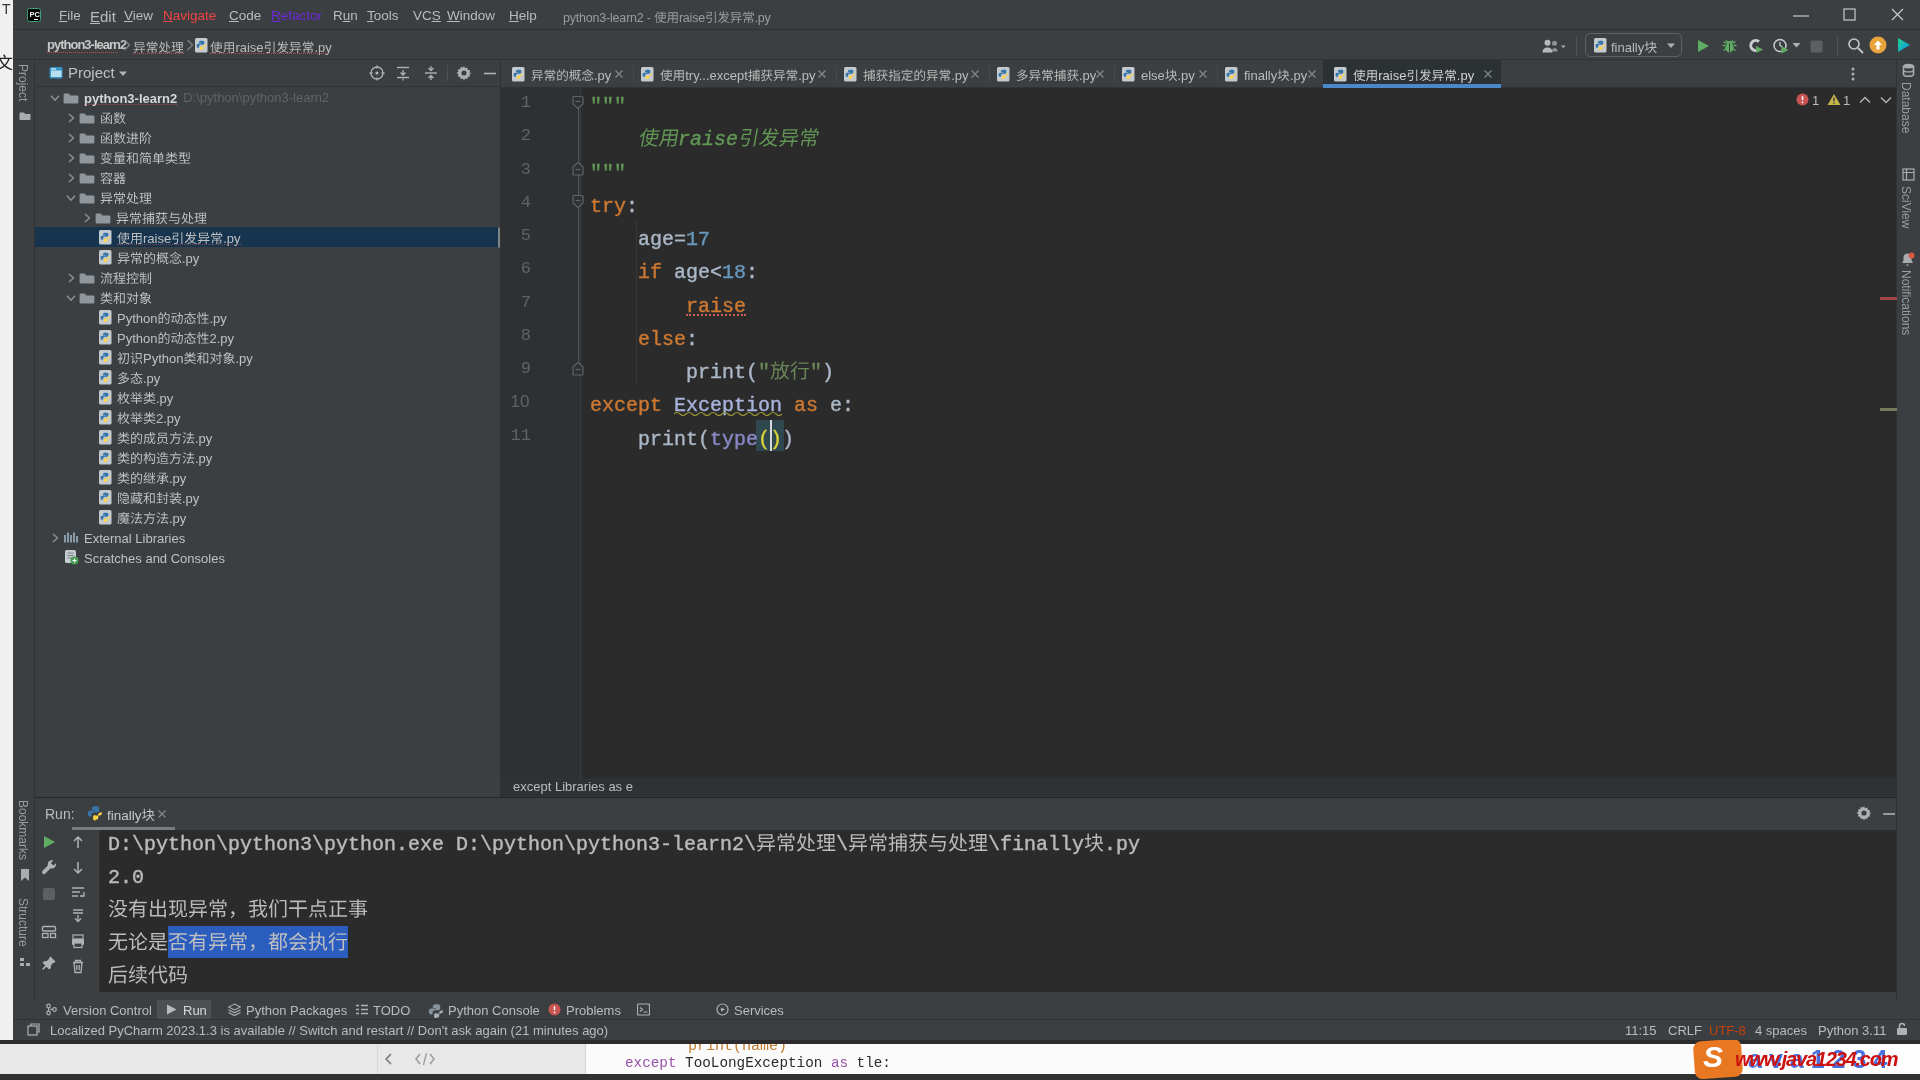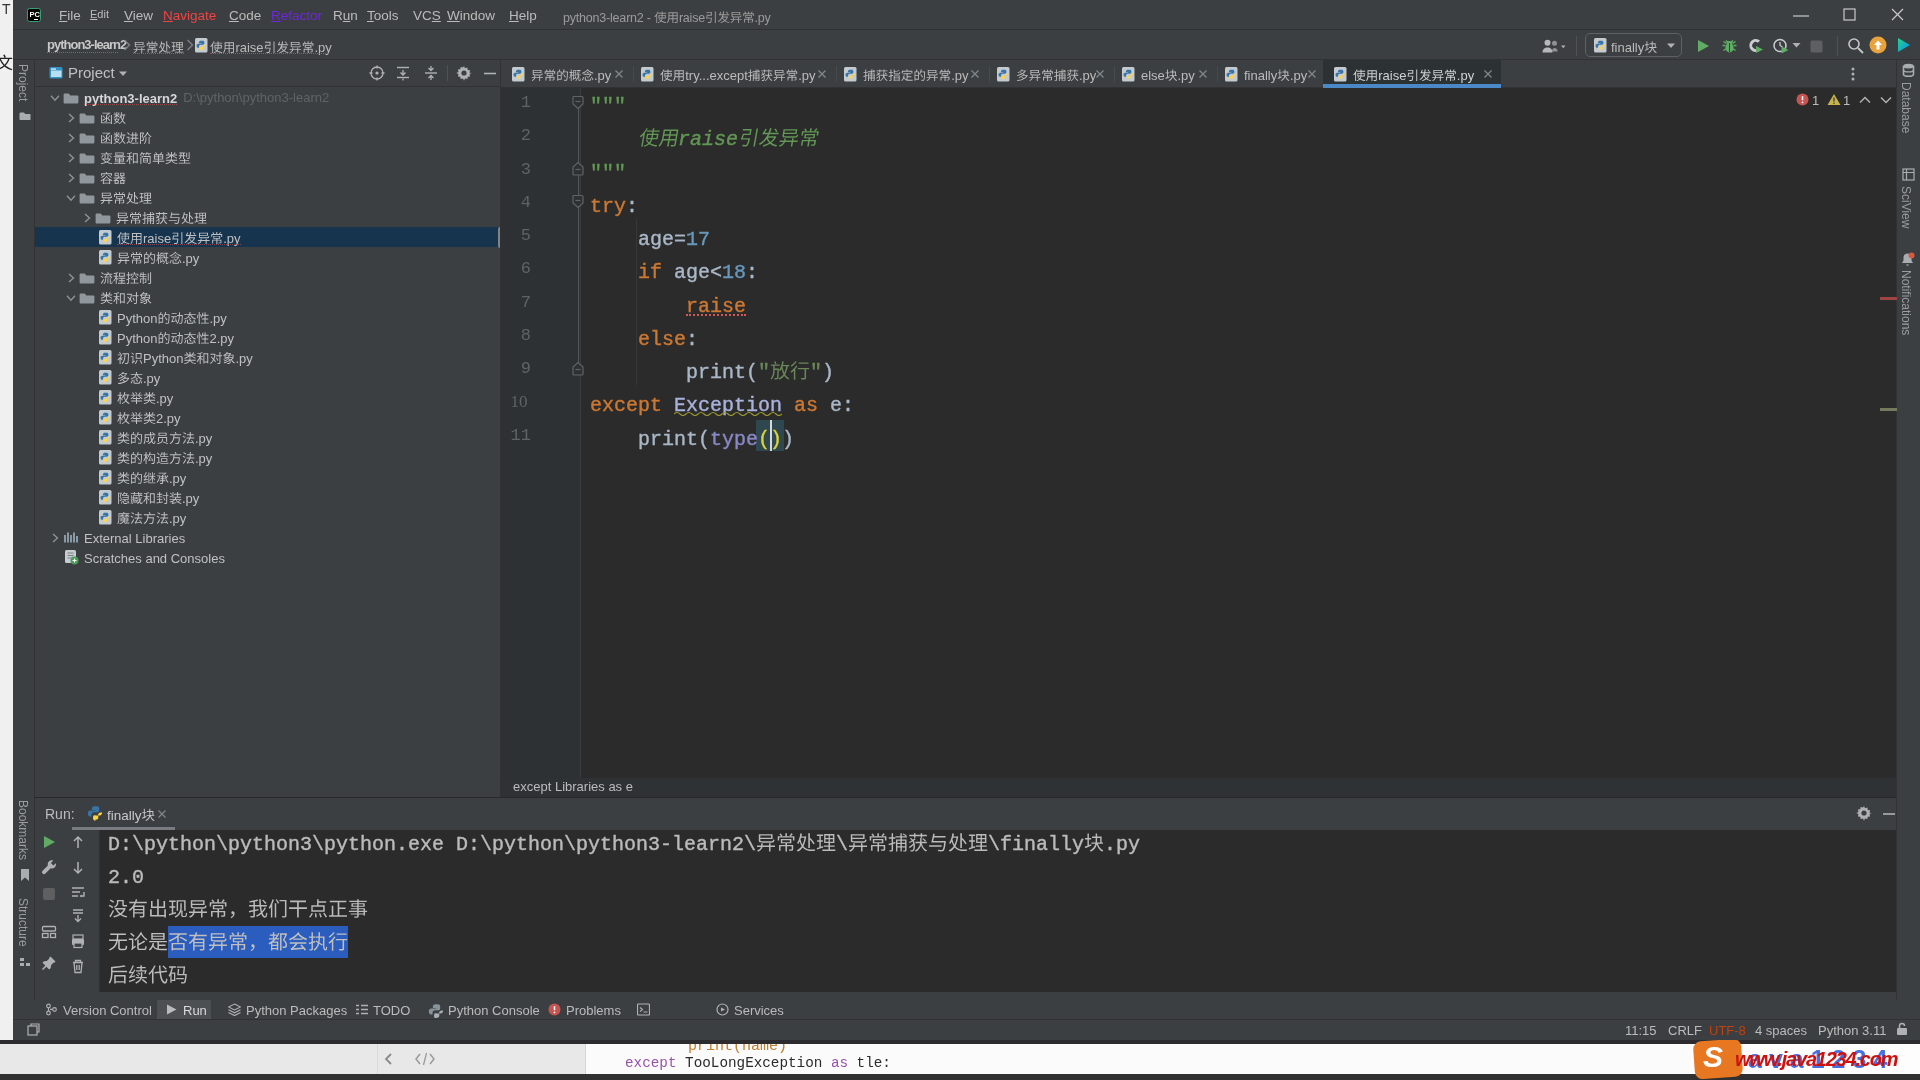--- a/index.html
+++ b/index.html
@@ -124,21 +124,21 @@
     <div class="pos" style="left:2px;top:1px;font-size:14px;color:#333">T</div>
     <svg style="position:absolute;left:-4px;top:52px;overflow:visible" width="17" height="22">
       <use href="#u6587" fill="#222" transform="translate(0.0,17.0) scale(0.01700,-0.01700)"></use>
     </svg>
     <div style="position:absolute;left:13px;top:0;width:1907px;height:1040px;background:#3c3f41"></div>
     <div style="position:absolute;left:13px;top:0;width:1907px;height:30px;background:#3c3f41;border-bottom:1px solid #2f3133"></div>
     <div class="pos" style="left:27px;top:8px;width:14px;height:14px;background:#000;border:1px solid #39a076;border-radius:2.5px"></div>
     <div class="pos" style="left:29.5px;top:10px;font-size:7.5px;color:#fff;font-weight:bold">PC</div>
     <div style="position:absolute;left:34px;top:18.5px;width:4px;height:1.4px;background:#fff"></div>
     <div class="pos" style="left:59px;top:8px;font-size:13.5px;color:#bbbbbb"><span style="text-decoration:underline">F</span>ile</div>
-    <div class="pos" style="left:90px;top:8px;font-size:11px;color:#bbbbbb"><span style="text-decoration:underline">E</span>dit</div>
+    <div class="pos" style="left:90px;top:8px;font-size:15px;color:#bbbbbb"><span style="text-decoration:underline">E</span>dit</div>
     <div class="pos" style="left:124px;top:8px;font-size:13.5px;color:#bbbbbb"><span style="text-decoration:underline">V</span>iew</div>
     <div class="pos" style="left:163px;top:8px;font-size:13.5px;color:#ef4444"><span style="text-decoration:underline">N</span>avigate</div>
     <div class="pos" style="left:229px;top:8px;font-size:13.5px;color:#bbbbbb"><span style="text-decoration:underline">C</span>ode</div>
     <div class="pos" style="left:271px;top:8px;font-size:13.5px;color:#6d28d9"><span style="text-decoration:underline">R</span>efactor</div>
     <div class="pos" style="left:333px;top:8px;font-size:13.5px;color:#bbbbbb">R<span style="text-decoration:underline">u</span>n</div>
     <div class="pos" style="left:367px;top:8px;font-size:13.5px;color:#bbbbbb"><span style="text-decoration:underline">T</span>ools</div>
     <div class="pos" style="left:413px;top:8px;font-size:13.5px;color:#bbbbbb">VC<span style="text-decoration:underline">S</span></div>
     <div class="pos" style="left:447px;top:8px;font-size:13.5px;color:#bbbbbb"><span style="text-decoration:underline">W</span>indow</div>
     <div class="pos" style="left:509px;top:8px;font-size:13.5px;color:#bbbbbb"><span style="text-decoration:underline">H</span>elp</div>
     <svg style="position:absolute;left:563px;top:8px;overflow:visible" width="420" height="20">
@@ -797,21 +797,21 @@
     <div style="position:absolute;left:580px;top:88px;width:1px;height:690px;background:#3a3c3e"></div>
     <div class="pos" style="left:520.796875px;top:93.1px;font-size:17px;color:#606366;font-family:'Liberation Mono',monospace">1</div>
     <div class="pos" style="left:520.796875px;top:126.35px;font-size:17px;color:#606366;font-family:'Liberation Mono',monospace">2</div>
     <div class="pos" style="left:520.796875px;top:159.6px;font-size:17px;color:#606366;font-family:'Liberation Mono',monospace">3</div>
     <div class="pos" style="left:520.796875px;top:192.85px;font-size:17px;color:#606366;font-family:'Liberation Mono',monospace">4</div>
     <div class="pos" style="left:520.796875px;top:226.1px;font-size:17px;color:#606366;font-family:'Liberation Mono',monospace">5</div>
     <div class="pos" style="left:520.796875px;top:259.35px;font-size:17px;color:#606366;font-family:'Liberation Mono',monospace">6</div>
     <div class="pos" style="left:520.796875px;top:292.6px;font-size:17px;color:#606366;font-family:'Liberation Mono',monospace">7</div>
     <div class="pos" style="left:520.796875px;top:325.85px;font-size:17px;color:#606366;font-family:'Liberation Mono',monospace">8</div>
     <div class="pos" style="left:520.796875px;top:359.1px;font-size:17px;color:#606366;font-family:'Liberation Mono',monospace">9</div>
-    <div class="pos" style="left:510.59375px;top:392.35px;font-size:17px;color:#606366;font-family:Liberation Serif, serif">10</div>
+    <div class="pos" style="left:510.59375px;top:392.35px;font-size:17px;color:#606366;font-family:Liberation Sans, sans-serif">10</div>
     <div class="pos" style="left:510.59375px;top:425.6px;font-size:17px;color:#606366;font-family:'Liberation Mono',monospace">11</div>
     <div style="position:absolute;left:578px;top:103px;width:1px;height:266px;background:#55585a"></div>
     <svg style="position:absolute;left:571px;top:94.6px" width="14" height="16">
       <path d="M2 2.5 Q2 1.5 3 1.5 H11 Q12 1.5 12 2.5 V9 L7 13.5 L2 9z" fill="#2e3133" stroke="#606366" stroke-width="1.2"></path>
       <path d="M4.5 6.5h5" stroke="#606366" stroke-width="1.2"></path>
     </svg>
     <svg style="position:absolute;left:571px;top:161.1px" width="14" height="16">
       <path d="M2 13 V6 L7 1.5 L12 6 V13 Q12 14 11 14 H3 Q2 14 2 13z" fill="#2e3133" stroke="#606366" stroke-width="1.2"></path>
       <path d="M4.5 8.5h5" stroke="#606366" stroke-width="1.2"></path>
     </svg>
@@ -1079,20 +1079,21 @@
     <svg style="position:absolute;left:716px;top:1003px" width="13" height="13">
       <circle cx="6.5" cy="6.5" r="5.5" fill="none" stroke="#afb1b3" stroke-width="1.2"></circle>
       <path d="M5 4.5 L9 6.5 L5 8.5z" fill="#afb1b3"></path>
     </svg>
     <div class="pos" style="left:734px;top:1003px;font-size:13px;color:#bbbbbb">Services</div>
     <div style="position:absolute;left:13px;top:1019px;width:1907px;height:21px;background:#3c3f41;border-top:1px solid #323232"></div>
     <svg style="position:absolute;left:27px;top:1023px" width="13" height="13">
       <rect x="1" y="3" width="9" height="9" fill="none" stroke="#afb1b3" stroke-width="1.2"></rect>
       <path d="M4 3V1h8v8h-2" fill="none" stroke="#afb1b3" stroke-width="1.2"></path>
     </svg>
+    <div class="pos" style="left:50px;top:1023px;font-size:13px;color:#bbbbbb">Localized PyCharm 2023.1.3 is available // Switch and restart // Don't ask again (21 minutes ago)</div>
     <div class="pos" style="left:1625px;top:1023px;font-size:13px;color:#bbbbbb">11:15</div>
     <div class="pos" style="left:1668px;top:1023px;font-size:13px;color:#bbbbbb">CRLF</div>
     <div class="pos" style="left:1709px;top:1023px;font-size:13px;color:#c2410c">UTF-8</div>
     <div class="pos" style="left:1755px;top:1023px;font-size:13px;color:#bbbbbb">4 spaces</div>
     <div class="pos" style="left:1818px;top:1023px;font-size:13px;color:#bbbbbb">Python 3.11</div>
     <svg style="position:absolute;left:1896px;top:1022px" width="12" height="14">
       <rect x="1" y="6" width="10" height="7" rx="1" fill="#afb1b3"></rect>
       <path d="M3.5 6V4a2.5 2.5 0 0 1 5 0" fill="none" stroke="#afb1b3" stroke-width="1.5"></path>
     </svg>
   </div>

